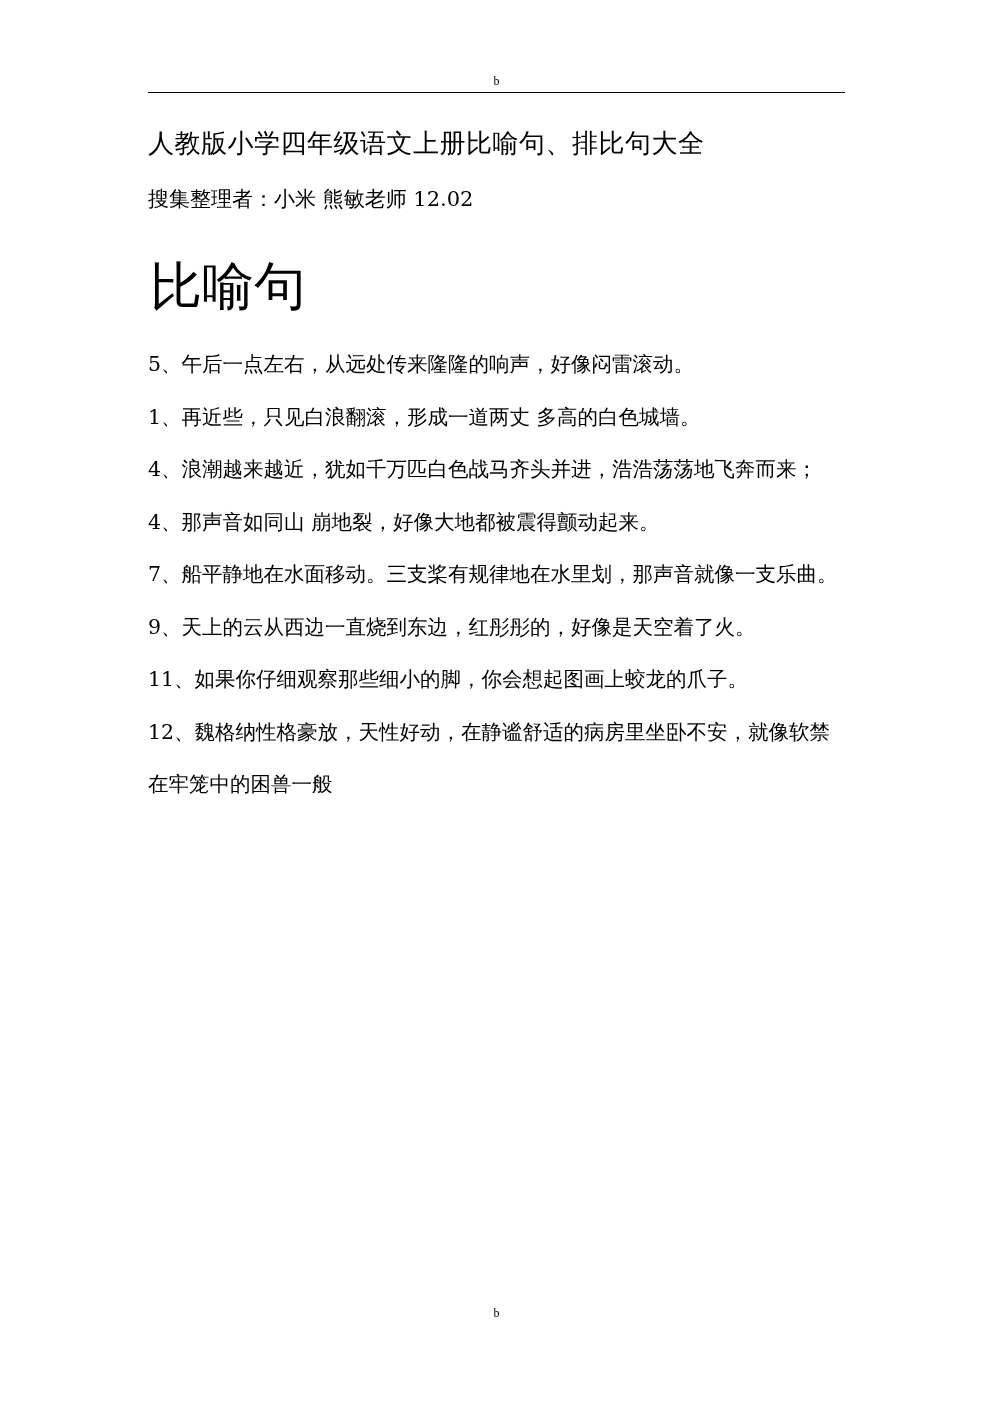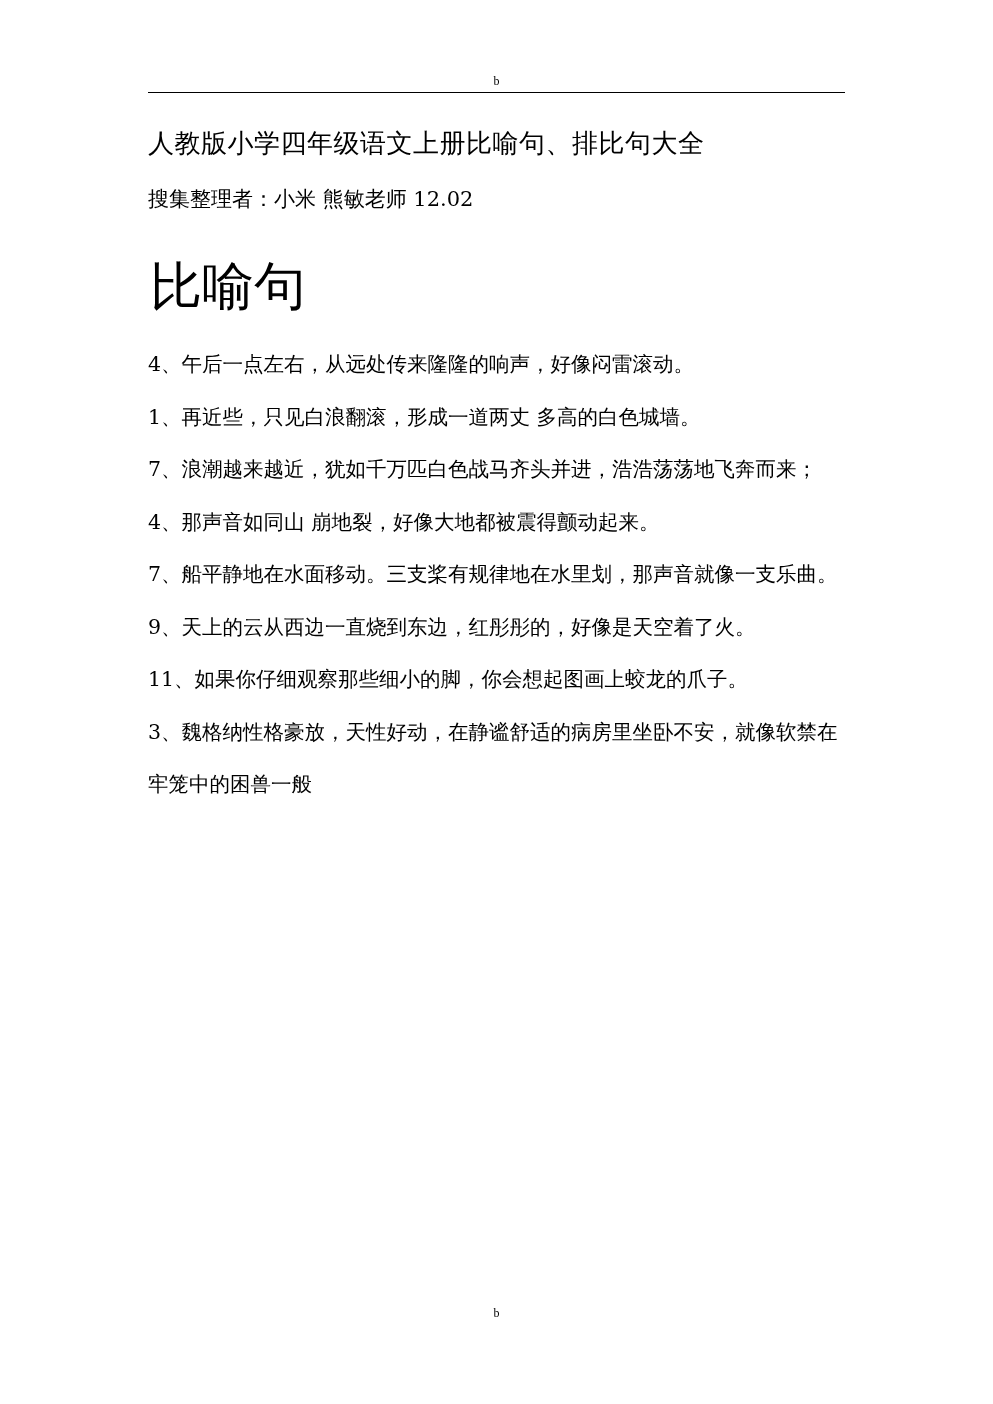--- a/index.html
+++ b/index.html
@@ -49,23 +49,23 @@
 
 <div class="header-mark">b</div>
 <div class="header-rule"></div>
 
 <div class="doc-title">人教版小学四年级语文上册比喻句、排比句大全</div>
 <div class="doc-author">搜集整理者：小米  熊敏老师 12.02</div>
 
 <div class="section-title">比喻句</div>
 
 <ol class="body-list">
-  <li>4、午后一点左右，从远处传来隆隆的响声，好像闷雷滚动。</li>
+  <li>5、午后一点左右，从远处传来隆隆的响声，好像闷雷滚动。</li>
   <li>1、再近些，只见白浪翻滚，形成一道两丈  多高的白色城墙。</li>
-  <li>7、浪潮越来越近，犹如千万匹白色战马齐头并进，浩浩荡荡地飞奔而来；</li>
+  <li>4、浪潮越来越近，犹如千万匹白色战马齐头并进，浩浩荡荡地飞奔而来；</li>
   <li>4、那声音如同山  崩地裂，好像大地都被震得颤动起来。</li>
   <li>7、船平静地在水面移动。三支桨有规律地在水里划，那声音就像一支乐曲。</li>
   <li>9、天上的云从西边一直烧到东边，红彤彤的，好像是天空着了火。</li>
   <li>11、如果你仔细观察那些细小的脚，你会想起图画上蛟龙的爪子。</li>
-  <li>3、魏格纳性格豪放，天性好动，在静谧舒适的病房里坐卧不安，就像软禁在牢笼中的困兽一般</li>
+  <li>12、魏格纳性格豪放，天性好动，在静谧舒适的病房里坐卧不安，就像软禁在牢笼中的困兽一般</li>
 </ol>
 
 <div class="footer-mark">b</div>
 
 </body></html>

